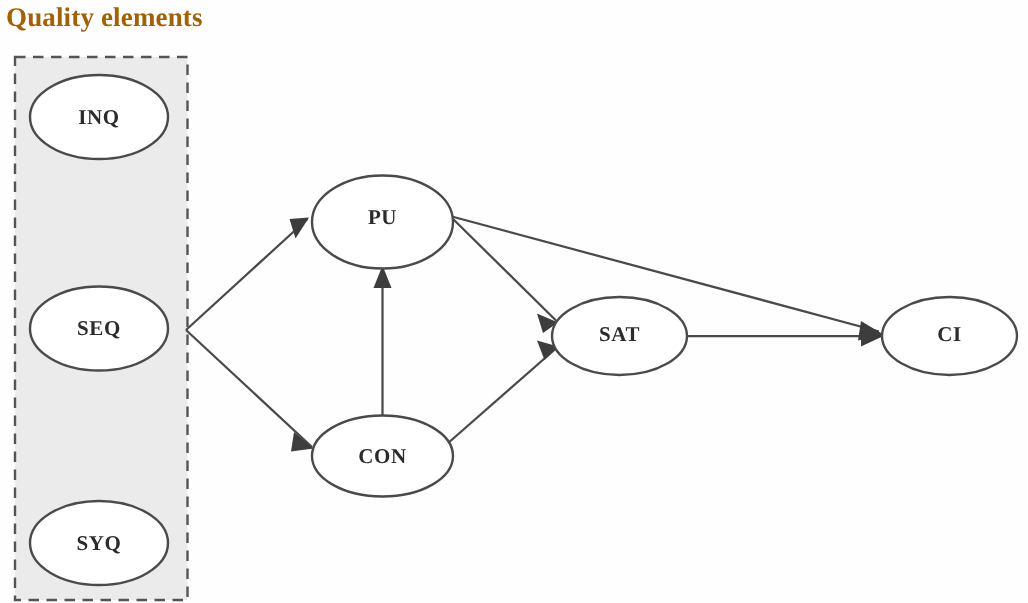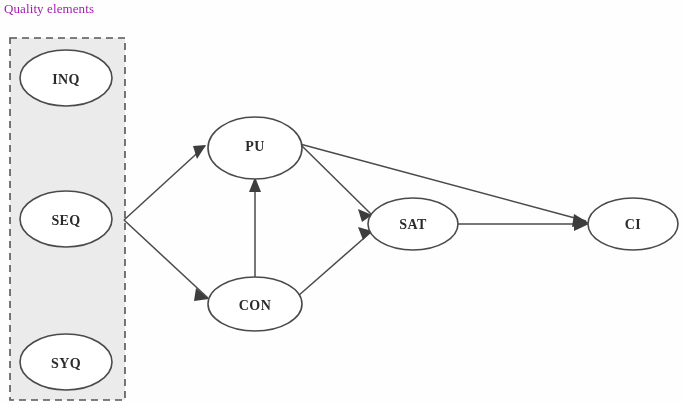--- a/index.html
+++ b/index.html
@@ -13,23 +13,23 @@
     height: 402px;
     background: #fefefe;
     font-family: "Liberation Serif", "DejaVu Serif", serif;
     overflow: hidden;
   }
   #caption {
     position: absolute;
     left: 4px;
     top: 1px;
     font-family: "Liberation Serif", "DejaVu Serif", serif;
-    font-weight: normal;
-    font-size: 13px;
-    color: #a21caf;
+    font-weight: bold;
+    font-size: 18px;
+    color: #a16207;
     letter-spacing: 0.1px;
     white-space: nowrap;
   }
   #svg-canvas {
     position: absolute;
     left: 0;
     top: 0;
     width: 685px;
     height: 402px;
   }

